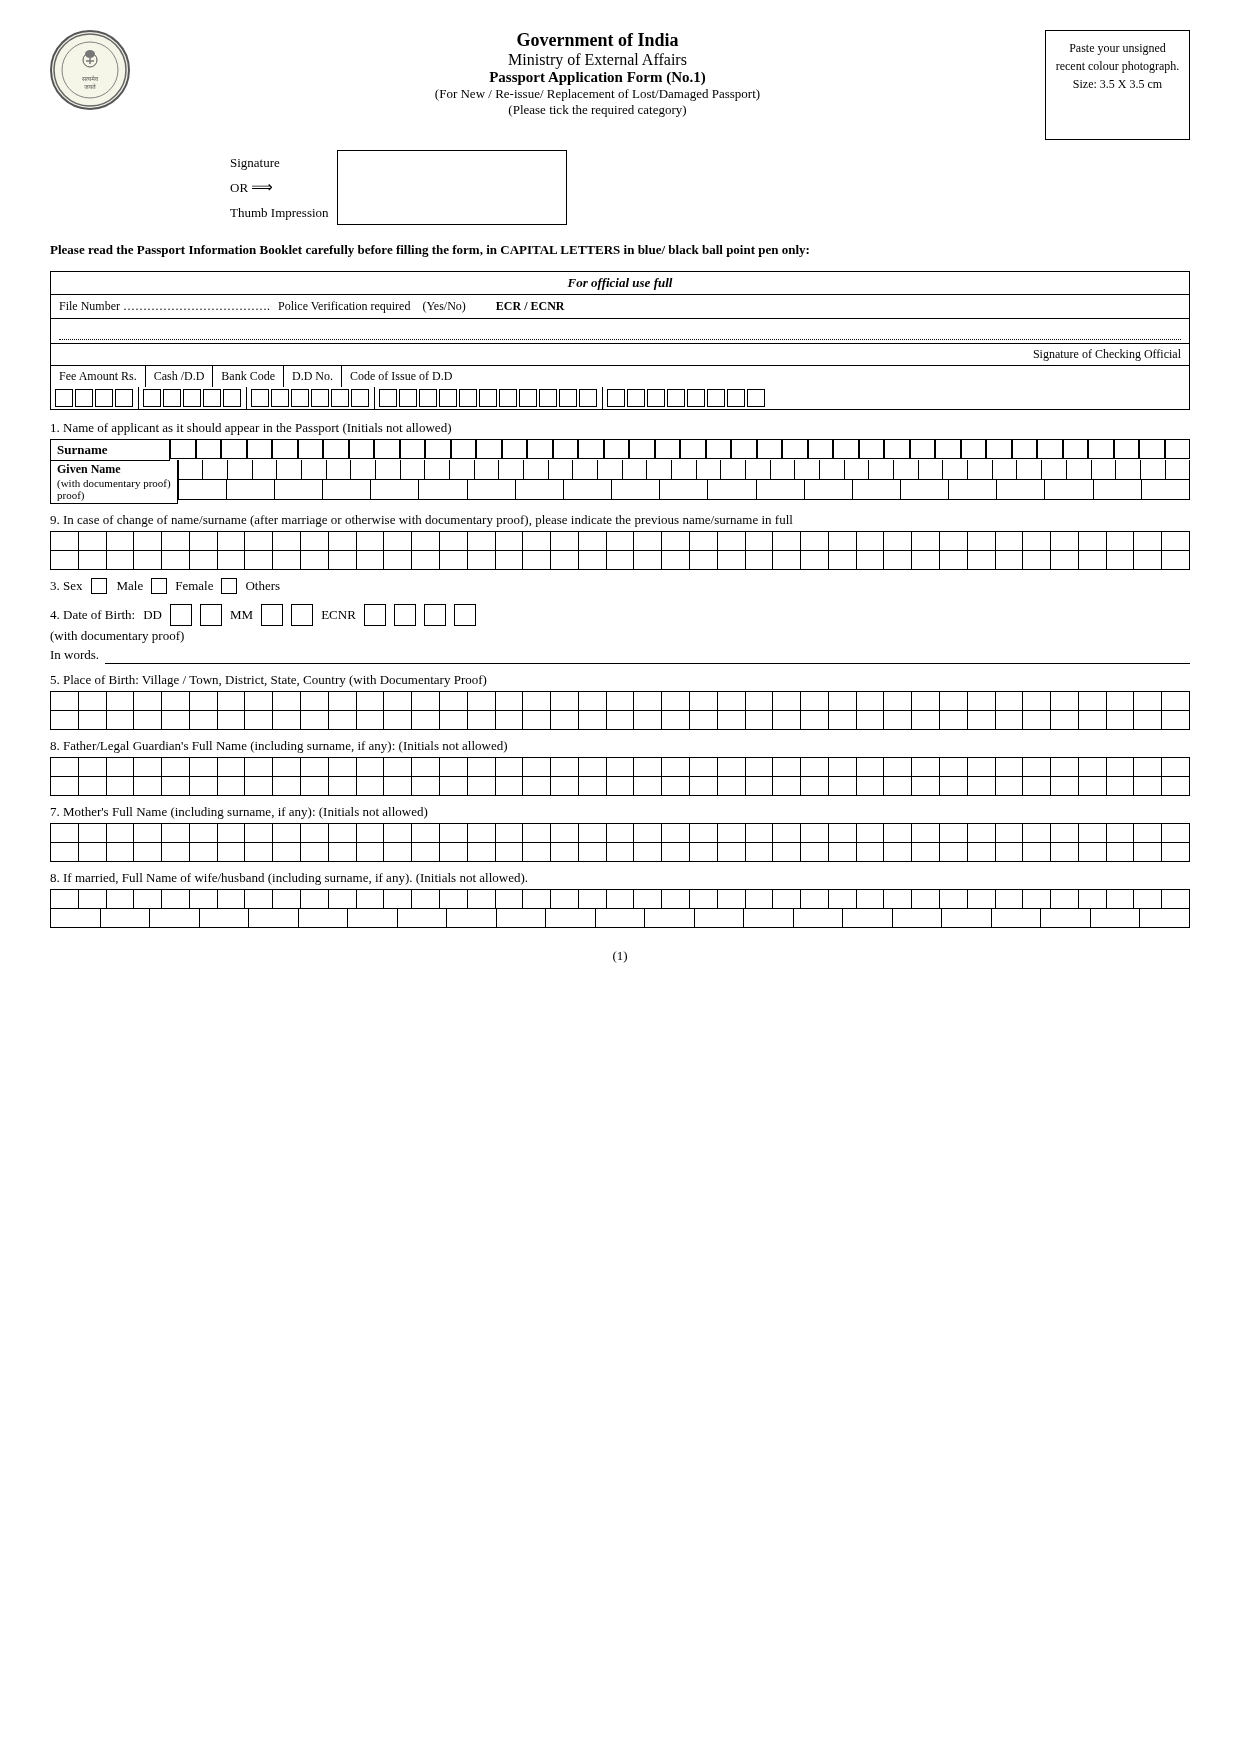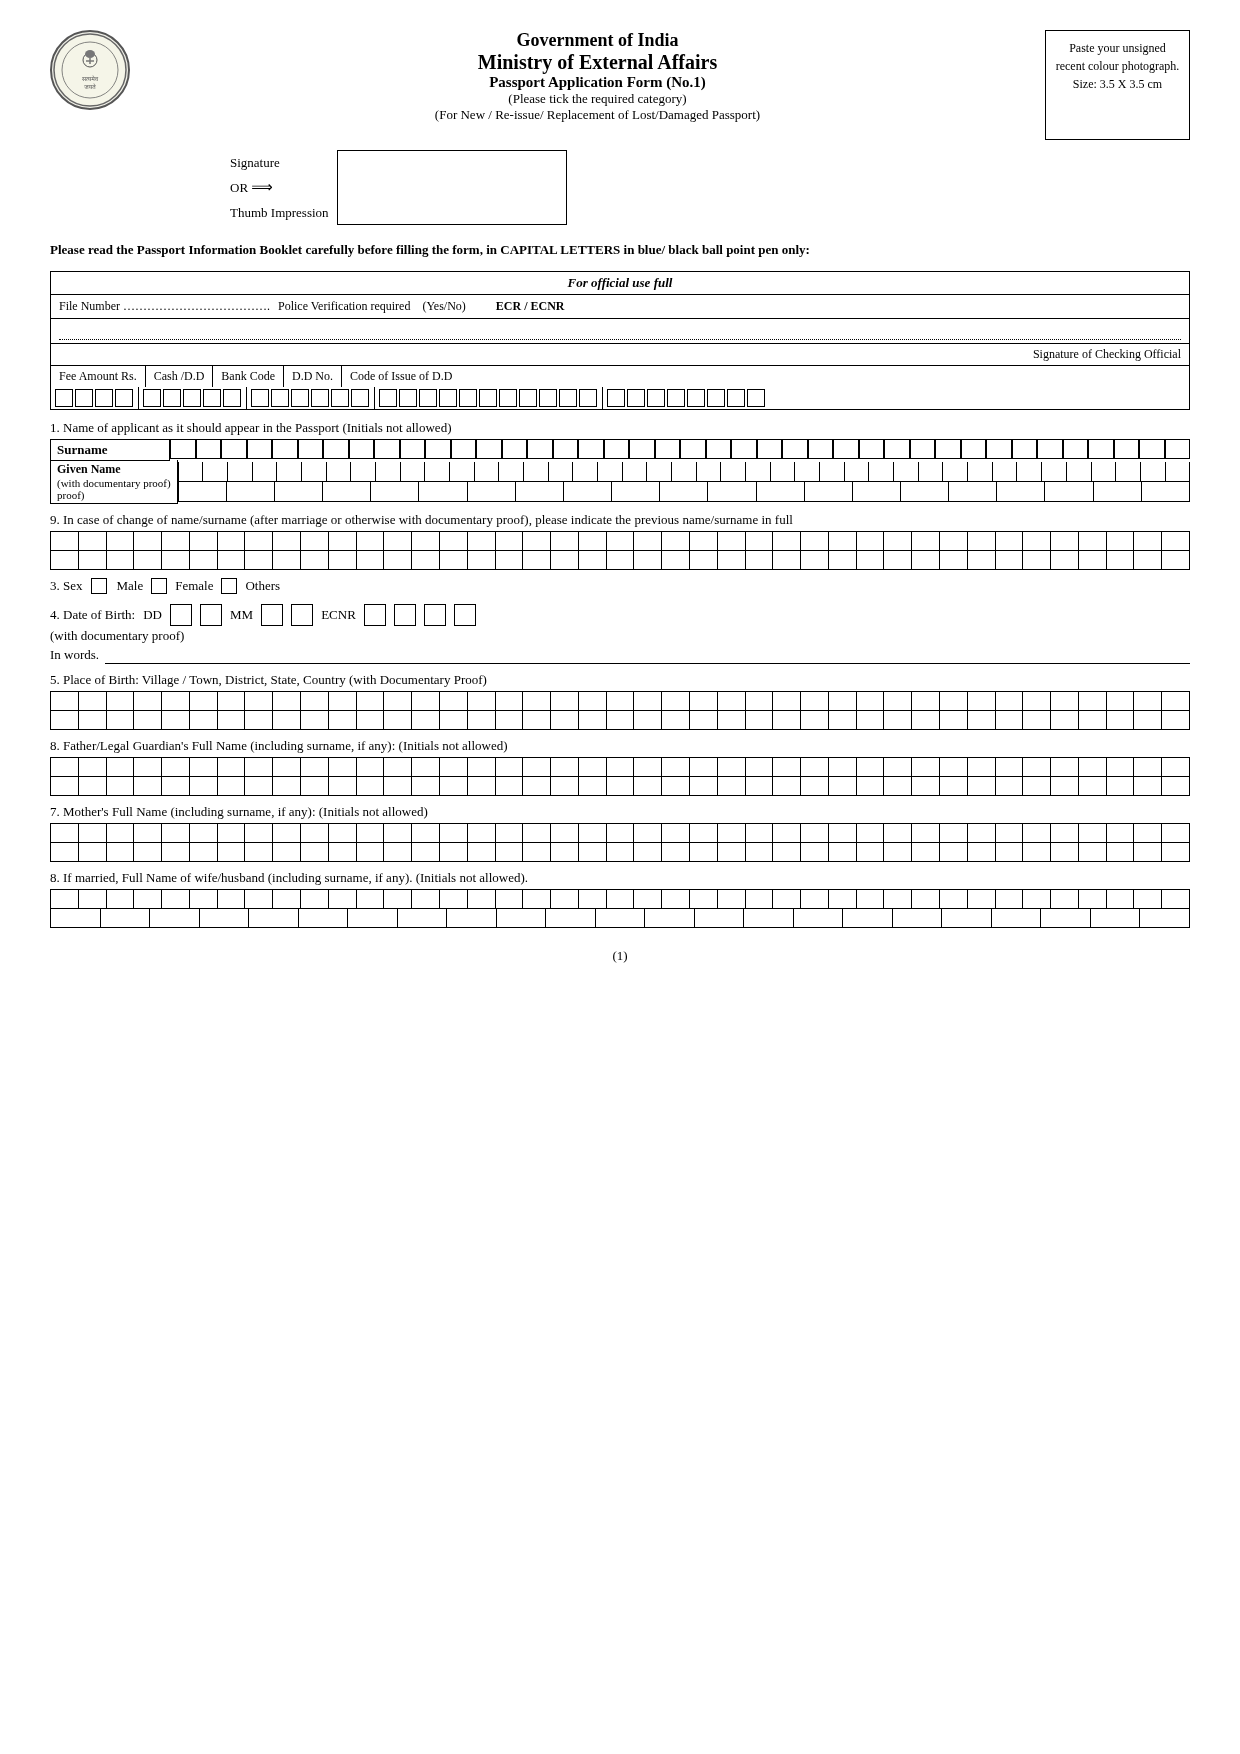--- a/index.html
+++ b/index.html
@@ -38,22 +38,22 @@
     }
     .center-title {
       flex: 1;
       text-align: center;
     }
     .center-title h1 {
       font-size: 18px;
       font-weight: bold;
     }
     .center-title h2 {
-      font-size: 20px;
-      font-weight: bold;
+      font-size: 16px;
+      font-weight: normal;
     }
     .center-title h3 {
       font-size: 15px;
       font-weight: bold;
     }
     .center-title p {
       font-size: 13px;
     }
     .photo-box {
       width: 145px;
@@ -149,22 +149,22 @@
         <ellipse cx="38" cy="22" rx="5" ry="4" fill="#777"></ellipse>
         <line x1="38" y1="26" x2="38" y2="32" stroke="#777" stroke-width="1.5"></line>
         <line x1="34" y1="29" x2="42" y2="29" stroke="#777" stroke-width="1.5"></line>
       </svg>
     </div>
   </div>
   <div class="center-title">
     <h1>Government of India</h1>
     <h2>Ministry of External Affairs</h2>
     <h3>Passport Application Form (No.1)</h3>
+    <p>(For New / Re-issue/ Replacement of Lost/Damaged Passport)</p>
     <p>(Please tick the required category)</p>
-    <p>(For New / Re-issue/ Replacement of Lost/Damaged Passport)</p>
   </div>
   <div class="photo-box">
     <span>Paste your unsigned recent colour photograph.</span><br>
     <span>Size: 3.5 X 3.5 cm</span>
   </div>
 </div>
 
 <div class="sig-wrapper">
   <div class="sig-text-col">
     <span>Signature</span>
@@ -311,21 +311,21 @@
       <div class="cell-border" style="flex:1; min-width:16px; height:20px;"></div>
       <div class="cell-border" style="flex:1; min-width:16px; height:20px;"></div>
       <div class="cell-border" style="flex:1; min-width:16px; height:20px;"></div>
       <div class="cell-border" style="flex:1; min-width:16px; height:20px;"></div>
       <div class="cell-border" style="flex:1; min-width:16px; height:20px;"></div>
       <div class="cell-border" style="flex:1; min-width:16px; height:20px;"></div>
       <div class="cell-border" style="flex:1; min-width:16px; height:20px;"></div>
   </div>
 </div>
 
-<div style="display:flex; align-items:center; margin-bottom:0;">
+<div style="display:flex; align-items:flex-start; margin-bottom:0;">
   <div style="font-weight:bold; font-size:12px; border:1px solid #000; border-top:none; padding:2px 6px; white-space:nowrap; display:flex; flex-direction:column; align-items:flex-start; justify-content:center; min-width:120px;">
     <span class="bold">Given Name</span>
     <span style="font-weight:normal; font-size:11px;">(with documentary proof)</span>
     <span style="font-weight:normal; font-size:11px;">proof)</span>
   </div>
   <div style="display:flex; flex-direction:column; flex:1;">
     <div style="display:flex; flex:1;">
       <div style="border:1px solid #000; border-top:none; border-right:none; height:20px; flex:1; min-width:16px;"></div>
         <div style="border:1px solid #000; border-top:none; border-right:none; height:20px; flex:1; min-width:16px;"></div>
         <div style="border:1px solid #000; border-top:none; border-right:none; height:20px; flex:1; min-width:16px;"></div>

